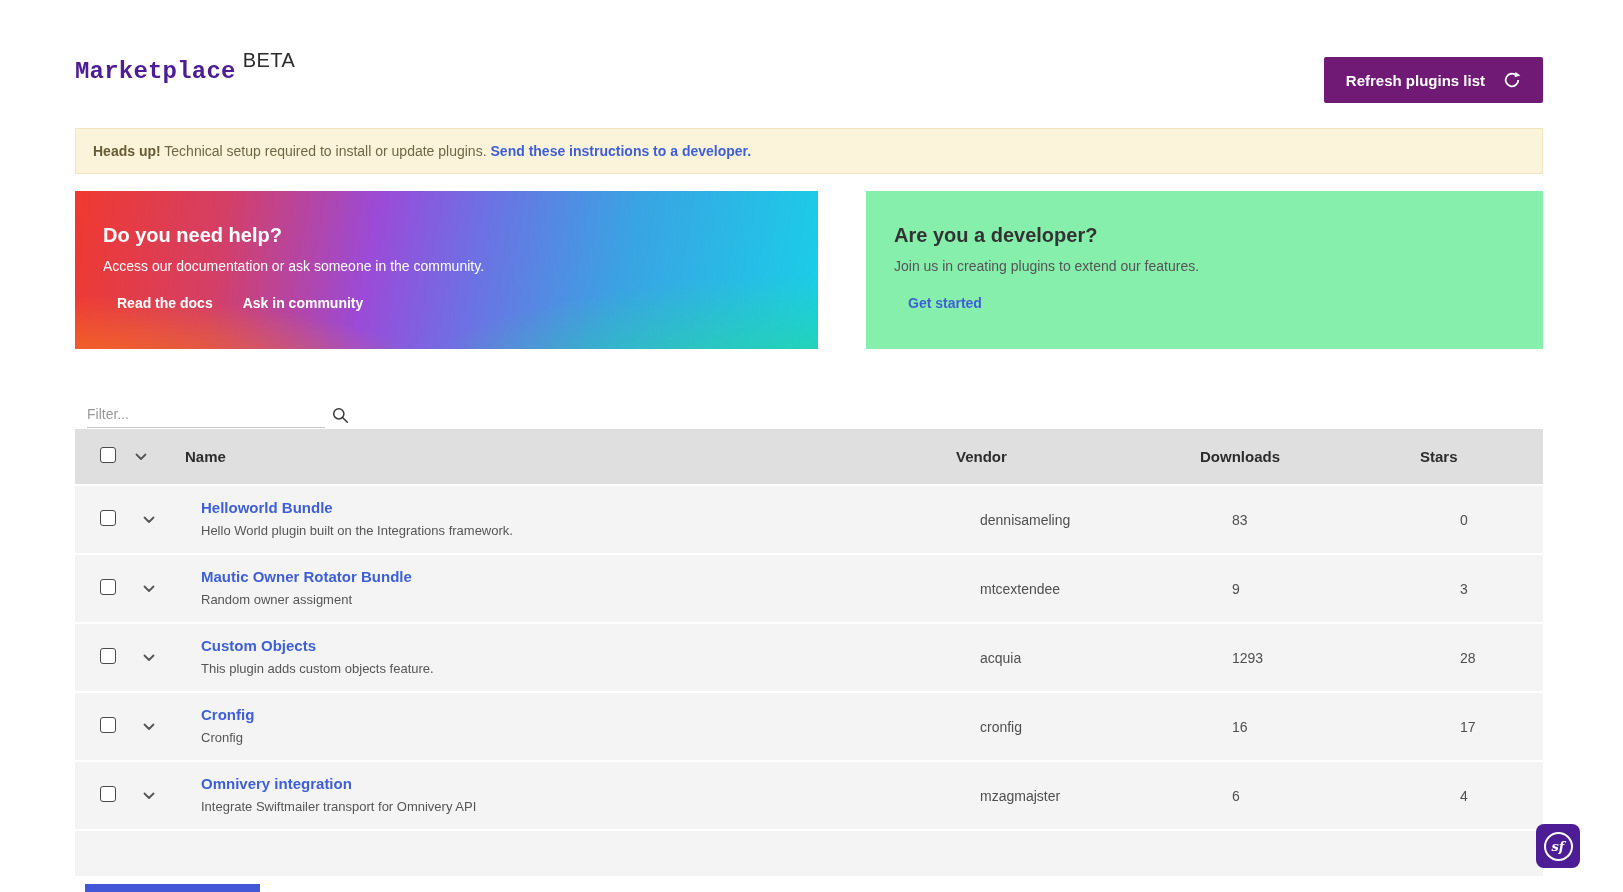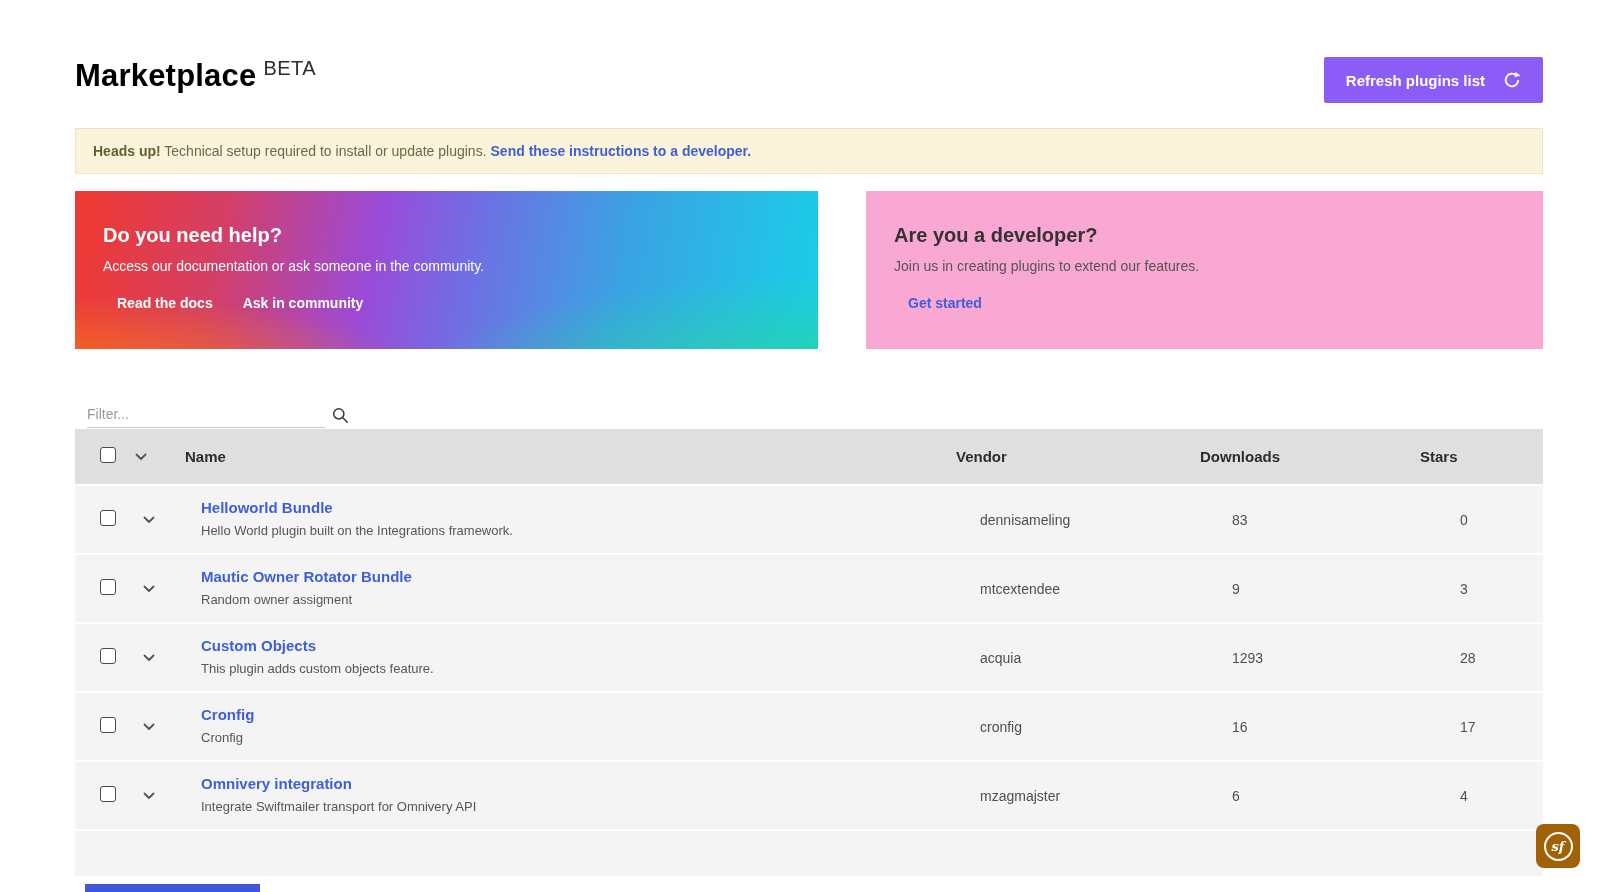--- a/index.html
+++ b/index.html
@@ -2,43 +2,43 @@
 <html><head>
 <meta charset="utf-8">
 <style>
   * { margin:0; padding:0; box-sizing:border-box; }
   html,body { width:1623px; height:892px; overflow:hidden; background:#ffffff;
               font-family:"Liberation Sans", sans-serif; }
   .container { position:relative; width:1468px; margin-left:75px; }
 
   
   .page-head { margin-top:58px; position:relative; height:46px; }
-  .page-title { font-size:31px; font-weight:600; color:#000000; display:inline-block; letter-spacing:.2px; }
+  .page-title { font-size:24px; font-weight:600; color:#4c1d95; display:inline-block; letter-spacing:.2px;font-family:Liberation Mono, monospace; }
   .beta-badge { font-size:20px; font-weight:500; color:#2b2b2b; position:relative; top:-11px; margin-left:7px; letter-spacing:.5px; }
   .refresh-btn { position:absolute; right:0; top:-1px; height:46px; padding:0 22px;
-                 background:#8b5cf6; color:#fff; border:none; border-radius:2px;
+                 background:#701a75; color:#fff; border:none; border-radius:2px;
                  font-size:15px; font-weight:600; font-family:"Liberation Sans",sans-serif;
                  display:flex; align-items:center; gap:18px; cursor:pointer; }
 
   
   .notice { margin-top:24px; height:46px; background:#fcf4da; border:1px solid #f1e5c0;
             display:flex; align-items:center; padding:0 17px; font-size:14px; color:#6f6847; white-space:pre; }
   .notice b { color:#665d36; }
   .notice a { color:#3e5fd9; font-weight:700; text-decoration:none; margin-left:4px; }
 
   
   .cards { margin-top:17px; display:flex; gap:48px; height:158px; }
   .card { padding:33px 28px 0 28px; }
   .card-help { width:743px; color:#fff;
     background:
       radial-gradient(120% 130% at 0% 118%, rgba(247,116,30,.95) 0%, rgba(247,116,30,0) 40%),
       radial-gradient(120% 150% at 102% 125%, rgba(42,214,152,.85) 0%, rgba(42,214,152,0) 48%),
       linear-gradient(100deg, #f0392f 0%, #d43f66 20%, #9a4bd8 40%, #6f6fe3 53%, #3aa3e3 73%, #19cfe8 100%);
   }
-  .card-dev { width:677px; background:#f9a8d4; color:#333; }
+  .card-dev { width:677px; background:#86efac; color:#333; }
   .card h2 { font-size:20px; font-weight:600; margin-bottom:11px; }
   .card p { font-size:14px; }
   .card-dev p { color:#555; }
   .card-links { margin-top:21px; display:flex; gap:30px;margin-left:14px; }
   .card-links a { font-size:14px; font-weight:700; text-decoration:none; }
   .card-help a { color:#fff; }
   .card-dev a { color:#3e5fd9; }
 
   
   .filter-row { margin-top:53px; padding-left:12px; height:26px; display:flex; align-items:center; }
@@ -58,21 +58,21 @@
   .plugin-link { font-size:15px; font-weight:700; color:#3e5fd9; text-decoration:none; display:inline-block; }
   .plugin-desc { font-size:13px; color:#565656; margin-top:6px; }
   .cell-val { font-size:14px; color:#4f4f4f; }
   .partial-row { height:45px; background:#f4f4f4; }
 
   input[type=checkbox] { appearance:none; -webkit-appearance:none; width:16px; height:16px;
     border:1.5px solid #4a4a4a; border-radius:3px; background:#fff; cursor:pointer; }
   .caret-btn { background:none; border:none; padding:0; cursor:pointer; display:flex; align-items:center; }
 
   
-  .sf-badge { position:fixed; right:43px; bottom:24px; width:44px; height:44px; background:#a16207;
+  .sf-badge { position:fixed; right:43px; bottom:24px; width:44px; height:44px; background:#4c1d95;
               border-radius:8px; display:flex; align-items:center; justify-content:center; cursor:pointer; }
   .sf-circle { width:29px; height:29px; border:2px solid #fff; border-radius:50%;
                display:flex; align-items:center; justify-content:center;
                color:#fff; font-family:"DejaVu Serif", serif; font-style:italic; font-size:13px; font-weight:700; }
   .toolbar-fragment { position:fixed; left:85px; top:884px; width:175px; height:8px; background:#4256d8; }
 </style>
 </head>
 <body>
 
 <div class="container">

